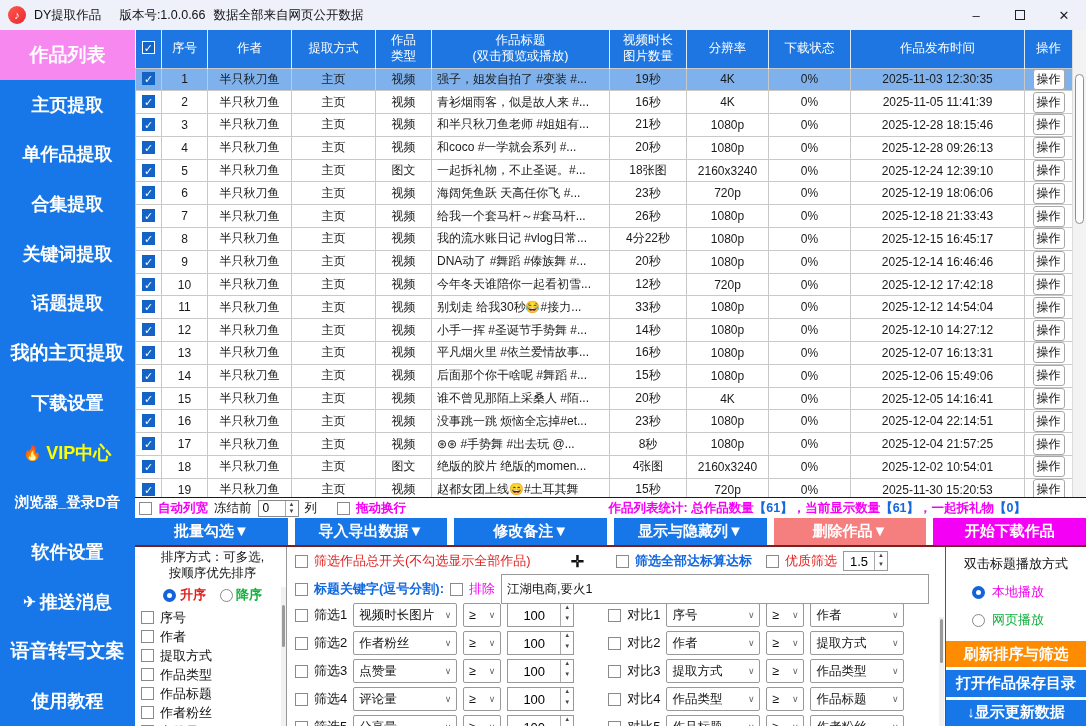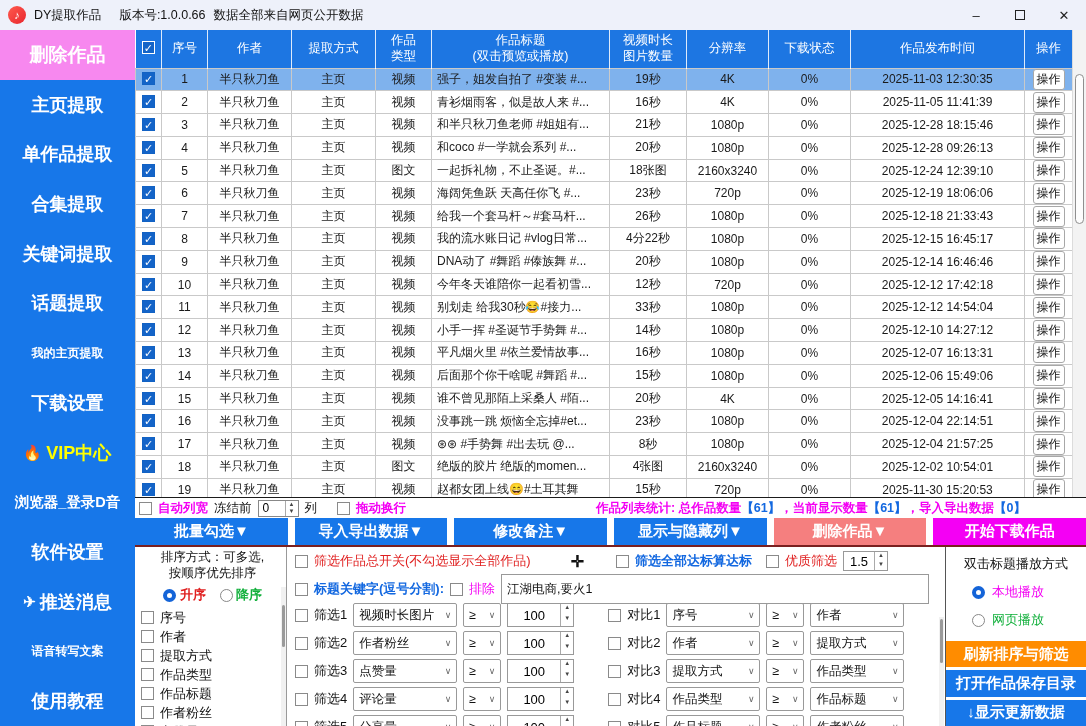--- a/index.html
+++ b/index.html
@@ -20,21 +20,21 @@
   .win-max-glyph { width:10px; height:10px; border:1px solid #222; display:inline-block; }
 
   
   .body { display:flex; height:696px; }
 
   
   .sidebar { width:135px; background:#1777e9; display:flex; flex-direction:column; flex:none; }
   .side-item { flex:1; display:flex; align-items:center; justify-content:center; gap:4px;
     color:#fff; font-weight:bold; font-size:18px; cursor:default; white-space:nowrap; }
   .side-item.active { background:#f788ef; font-size:19px; }
-  .side-item.sz-m { font-size:12px; }
+  .side-item.sz-m { font-size:19px; }
   .side-item.sz-s { font-size:14.5px; }
   .side-item .vip-label { color:#ffff00; }
   .side-icon { font-size:15px; }
 
   
   .main { flex:1; display:flex; flex-direction:column; min-width:0; }
 
   
   .table-area { height:467px; position:relative; overflow:hidden; background:#fff; flex:none; }
   table { border-collapse:collapse; table-layout:fixed; width:937px; }
@@ -143,21 +143,21 @@
           <span class="win-max-glyph"></span>
         </span>
       <span class="win-btn">✕</span>
     </div>
   </div>
 
   <div class="body">
 
     <div class="sidebar" id="sidebar">
         <div class="side-item active">
-          <span>删除作品</span>
+          <span>作品列表</span>
         </div>
         <div class="side-item">
           <span>主页提取</span>
         </div>
         <div class="side-item">
           <span>单作品提取</span>
         </div>
         <div class="side-item">
           <span>合集提取</span>
         </div>
@@ -497,21 +497,21 @@
             </span>
         </span>
         <span class="blk">列</span>
         <span class="cb" style="margin-left:14px"></span>
         <span class="mg">拖动换行</span>
         <span class="stats">
           <span class="mg">作品列表统计: 总作品数量</span>
             <span class="bl">【61】</span>
             <span class="mg">，当前显示数量</span>
             <span class="bl">【61】</span>
-            <span class="mg">，导入导出数据</span>
+            <span class="mg">，一起拆礼物</span>
             <span class="bl">【0】</span>
         </span>
       </div>
 
       <div class="toolbar" id="toolbar">
           <button class="tool-btn blue">批量勾选▼</button>
           <button class="tool-btn blue">导入导出数据▼</button>
           <button class="tool-btn blue">修改备注▼</button>
           <button class="tool-btn blue">显示与隐藏列▼</button>
           <button class="tool-btn salmon">删除作品▼</button>

